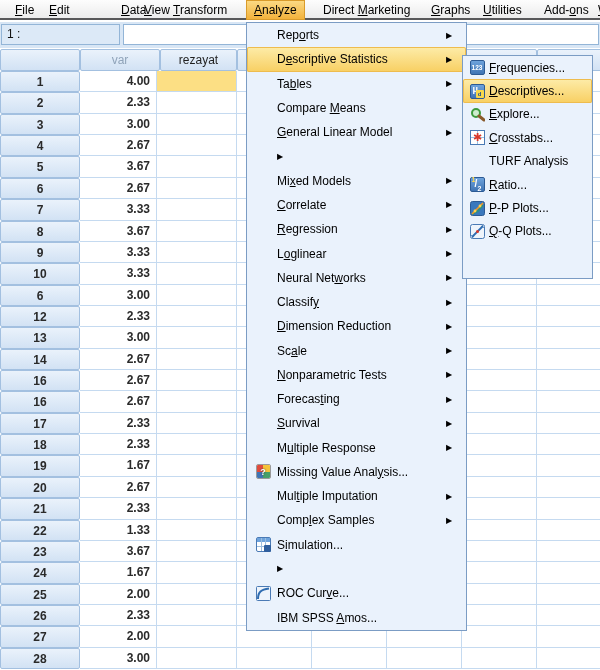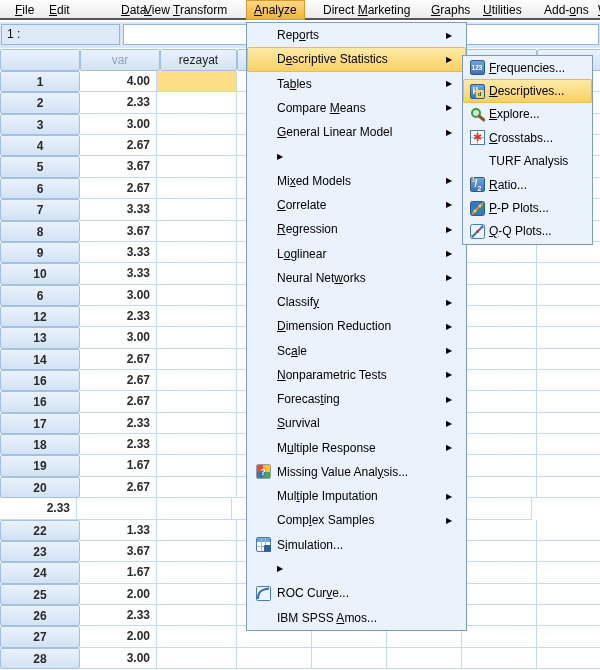--- a/index.html
+++ b/index.html
@@ -40,21 +40,21 @@
   #analyze-menu { position:absolute; left:246px; top:22px; width:221px; height:609px;
     background:#eaf2fc; border:1px solid #7b9cc4; z-index:40; }
   .ditem { position:relative; display:flex; align-items:center; height:24.28px; padding:0 2px; color:#000; }
   .ditem .ico { flex:none; width:28px; display:flex; justify-content:center; align-items:center; }
   .ditem .lbl { flex:1; white-space:nowrap; }
   .ditem .arr { flex:none; width:18px; text-align:left; font-size:8px; color:#000; }
   .ditem.hl, .sitem.hl { background:linear-gradient(#fdeca9,#f8cf62); border-radius:2px;
     box-shadow:inset 0 0 0 1px #eebc4e; }
 
   
-  #desc-submenu { position:absolute; left:462px; top:55px; width:131px; height:190px;
+  #desc-submenu { position:absolute; left:462px; top:55px; width:131px; height:224px;
     background:#eaf2fc; border:1px solid #7b9cc4; z-index:50; }
   .sitem { position:relative; display:flex; align-items:center; height:23.4px; padding:0 2px; color:#000; }
   .sitem .ico { flex:none; width:24px; display:flex; justify-content:center; align-items:center; }
   .sitem .lbl { flex:1; white-space:nowrap; }
 
   
   .i16 { width:15px; height:15px; position:relative; border-radius:2px; flex:none; }
   .i-blue { background:linear-gradient(#6ea3dc,#3f74b4); border:1px solid #2c5a94;
     color:#fff; font-weight:bold; display:flex; align-items:center; justify-content:center; }
   .i-freq { font-size:6.5px; letter-spacing:0; }
@@ -289,20 +289,21 @@
         <div class="gc hdrcell num" style="width: 80px;">20</div>
         <div class="gc val" style="width: 77px;">2.67</div>
         <div class="gc " style="width: 80px;"></div>
         <div class="gc " style="width: 75px;"></div>
         <div class="gc " style="width: 75px;"></div>
         <div class="gc " style="width: 75px;"></div>
         <div class="gc " style="width: 75px;"></div>
         <div class="gc " style="width: 75px;"></div>
       </div>
       <div class="grow">
+        <div class="gc hdrcell num" style="width: 80px;">21</div>
         <div class="gc val" style="width: 77px;">2.33</div>
         <div class="gc " style="width: 80px;"></div>
         <div class="gc " style="width: 75px;"></div>
         <div class="gc " style="width: 75px;"></div>
         <div class="gc " style="width: 75px;"></div>
         <div class="gc " style="width: 75px;"></div>
         <div class="gc " style="width: 75px;"></div>
       </div>
       <div class="grow">
         <div class="gc hdrcell num" style="width: 80px;">22</div>

